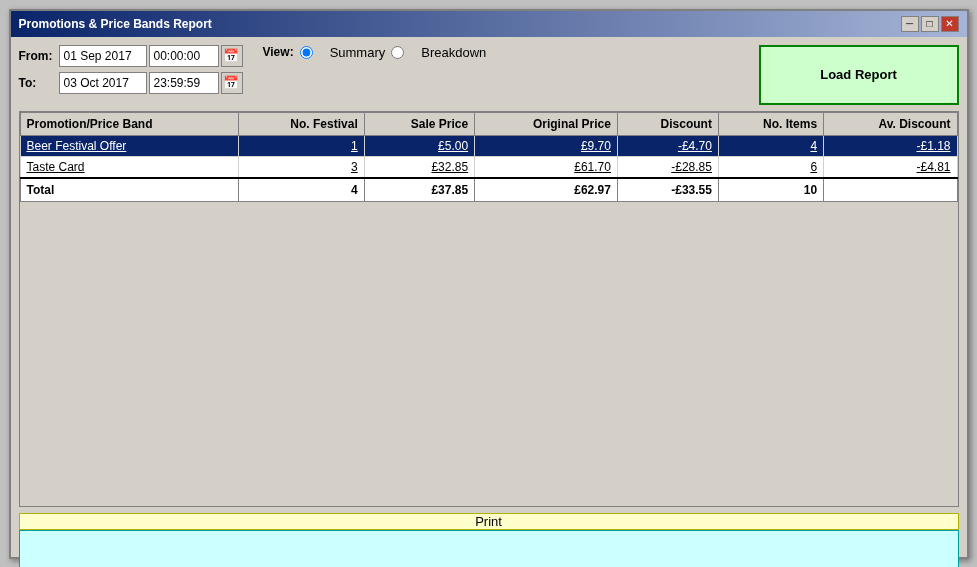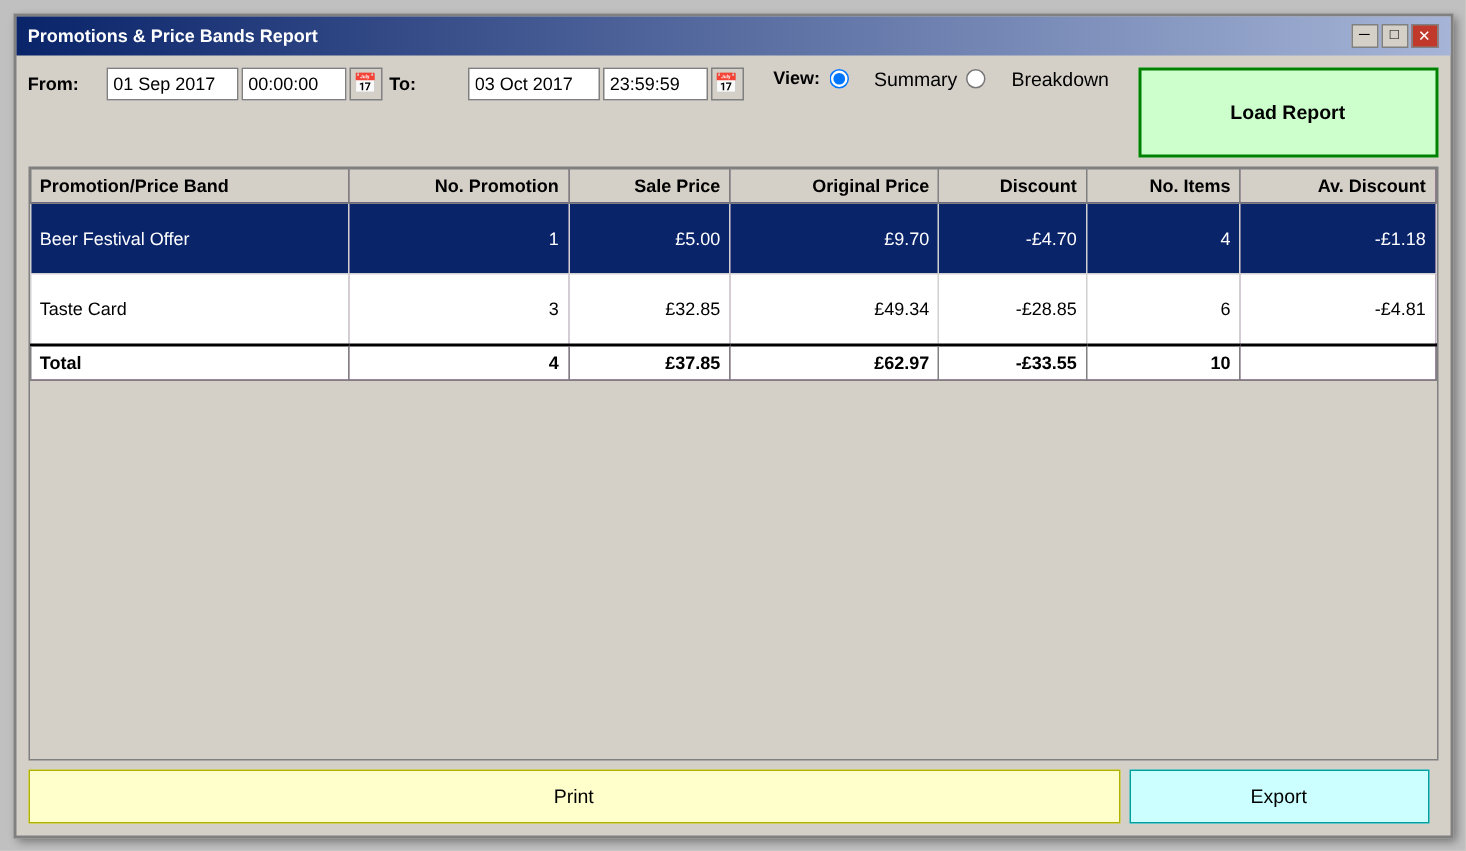--- a/index.html
+++ b/index.html
@@ -5,44 +5,44 @@
     * { box-sizing: border-box; margin: 0; padding: 0; font-family: 'Segoe UI', Tahoma, sans-serif; font-size: 13px; }
     body { background: #c0c0c0; display: flex; justify-content: center; align-items: center; width: 977px; height: 567px; }
     .window { width: 960px; height: 550px; background: #d4d0c8; border: 2px solid #808080; display: flex; flex-direction: column; box-shadow: 2px 2px 6px rgba(0,0,0,0.4); }
     .title-bar { background: linear-gradient(to right, #0a246a, #a6b5d7); color: white; padding: 4px 8px; display: flex; justify-content: space-between; align-items: center; height: 26px; }
     .title-bar-title { font-size: 12px; font-weight: bold; }
     .title-bar-buttons { display: flex; gap: 2px; }
     .tb-btn { width: 18px; height: 16px; background: #d4d0c8; border: 1px solid #808080; display: flex; align-items: center; justify-content: center; font-size: 10px; cursor: pointer; color: #000; }
     .tb-btn.close-btn { background: #c0392b; color: white; }
     .content { flex: 1; display: flex; flex-direction: column; padding: 8px; gap: 6px; }
     .label { font-size: 12px; font-weight: bold; }
-    .date-input-group { display: flex; align-items: center; gap: 2px; margin-left: 12px; }
+    .date-input-group { display: flex; align-items: center; gap: 2px; }
     .date-input { border: 1px solid #808080; background: white; padding: 2px 4px; font-size: 12px; width: 88px; height: 22px; }
     .time-input { border: 1px solid #808080; background: white; padding: 2px 4px; font-size: 12px; width: 70px; height: 22px; }
     .cal-btn { width: 22px; height: 22px; border: 1px solid #808080; background: #d4d0c8; display: flex; align-items: center; justify-content: center; cursor: pointer; font-size: 10px; }
     .load-btn { margin-left: auto; background: #ccffcc; border: 2px solid #008000; padding: 8px 24px; font-size: 13px; font-weight: bold; cursor: pointer; width: 200px; height: 60px; color: #000; }
     .radio-label { display: flex; align-items: center; gap: 17px; font-size: 12px; }
     .from-row { display: flex; align-items: center; }
     .to-row { display: flex; align-items: center; }
     .view-col { margin-left: 20px; display: flex; align-items: center; gap: 6px; }
     .load-col { margin-left: auto; }
     .top-area { display: flex; align-items: flex-start; gap: 0; }
     .table-container { flex: 1; background: #d4d0c8; border: 1px solid #808080; overflow: hidden; }
-    table { width: 100%; border-collapse: collapse; background: #701a75; }
+    table { width: 100%; border-collapse: collapse; background: #5eead4; }
     thead tr { background: #d4d0c8; }
     thead th { border: 1px solid #808080; padding: 4px 6px; font-size: 12px; text-align: left; font-weight: bold; }
     thead th.right { text-align: right; }
     tbody tr { background: white; }
     tbody tr.selected { background: #0a246a; color: white; }
-    tbody td { border: 1px solid #d0d0d0; padding: 16px 6px; font-size: 12px; }
+    tbody td { border: 1px solid #d0d0d0; padding: 3px 6px; font-size: 12px; text-decoration: underline; }
     tbody td.right { text-align: right; }
     tfoot tr { font-weight: bold; }
     tfoot td { border: 1px solid #808080; border-top: 2px solid #000; padding: 4px 6px; font-size: 12px; background: white; }
     tfoot td.right { text-align: right; }
-    .bottom-buttons { display: flex; gap: 0; height: 36px; }
+    .bottom-buttons { display: flex; gap: 0; height: 36px; flex-direction: column; }
     .btn-print { flex: 1; background: #ffffcc; border: 1px solid #b0b000; cursor: pointer; font-size: 13px; }
     .btn-export { flex: 0 0 200px; background: #ccffff; border: 1px solid #00a0a0; cursor: pointer; font-size: 13px; }
     .btn-close { flex: 0 0 200px; background: #ffcccc; border: 1px solid #c00000; cursor: pointer; font-size: 13px; }
     .sep { width: 6px; }
     input[type="radio"] { cursor: pointer; }
   </style>
 </head>
 <body>
 
 <div class="window">
@@ -52,21 +52,21 @@
     <div class="title-bar-buttons">
       <div class="tb-btn">─</div>
       <div class="tb-btn">□</div>
       <div class="tb-btn close-btn">✕</div>
     </div>
   </div>
 
   <div class="content">
 
     <div class="top-area">
-      <div style="display:flex; flex-direction:row; gap:5px;">
+      <div style="display:flex; flex-direction:column; gap:5px;">
 
         <div class="from-row">
           <span class="label" style="width:40px;">From:</span>
           <div class="date-input-group">
             <input type="text" class="date-input" value="01 Sep 2017" style="">
             <input type="text" class="time-input" value="00:00:00" style="">
             <div class="cal-btn">
               <span>📅</span>
             </div>
           </div>
@@ -99,21 +99,21 @@
       <div class="load-col">
         <button class="load-btn">Load Report</button>
       </div>
     </div>
 
     <div class="table-container">
       <table>
         <thead>
           <tr>
             <th>Promotion/Price Band</th>
-            <th class="right">No. Promotion</th>
+            <th class="right">No. Festival</th>
             <th class="right">Sale Price</th>
             <th class="right">Original Price</th>
             <th class="right">Discount</th>
             <th class="right">No. Items</th>
             <th class="right">Av. Discount</th>
           </tr>
         </thead>
         <tbody id="table-body">
         <tr class="selected">
       <td>Beer Festival Offer</td>
@@ -121,21 +121,21 @@
       <td class="right">£5.00</td>
       <td class="right">£9.70</td>
       <td class="right">-£4.70</td>
       <td class="right">4</td>
       <td class="right">-£1.18</td>
     </tr>
             <tr>
       <td>Taste Card</td>
       <td class="right">3</td>
       <td class="right">£32.85</td>
-      <td class="right">£49.34</td>
+      <td class="right">£61.70</td>
       <td class="right">-£28.85</td>
       <td class="right">6</td>
       <td class="right">-£4.81</td>
     </tr>
           </tbody>
         <tfoot>
           <tr>
             <td>Total</td>
             <td class="right">4</td>
             <td class="right">£37.85</td>

